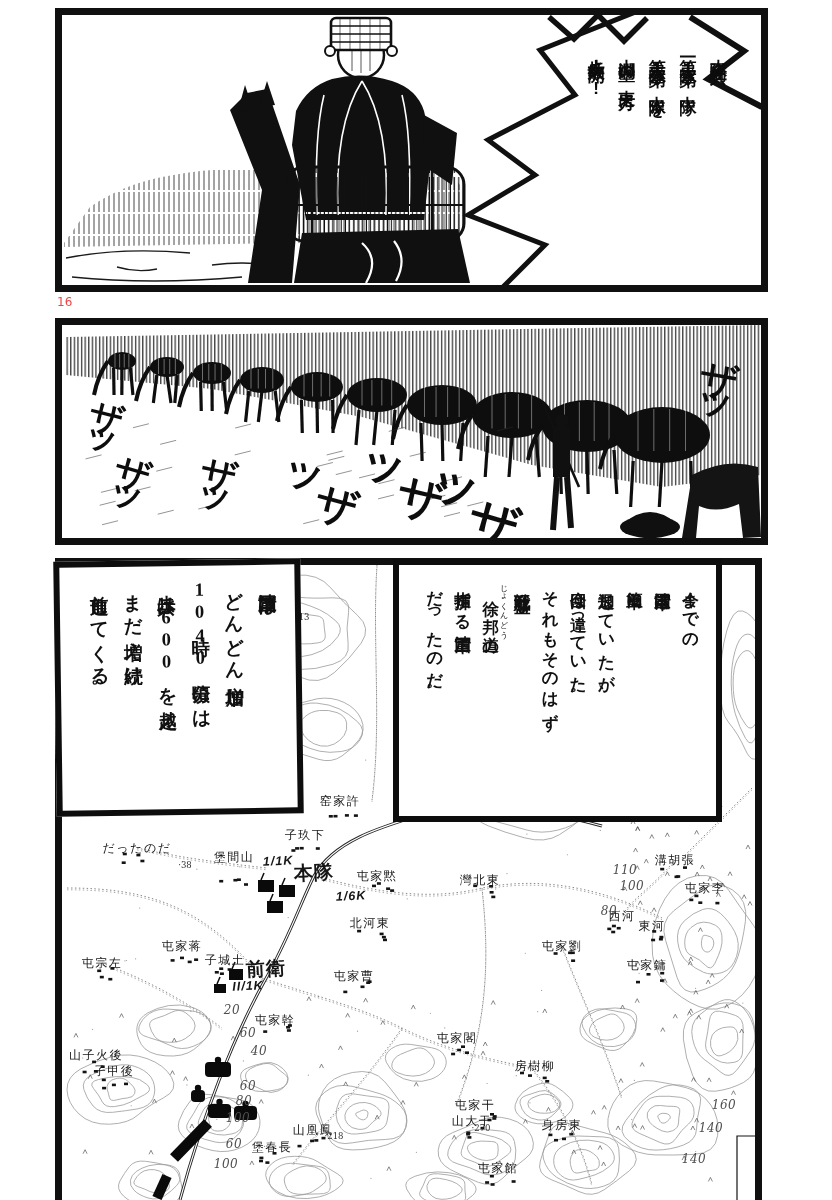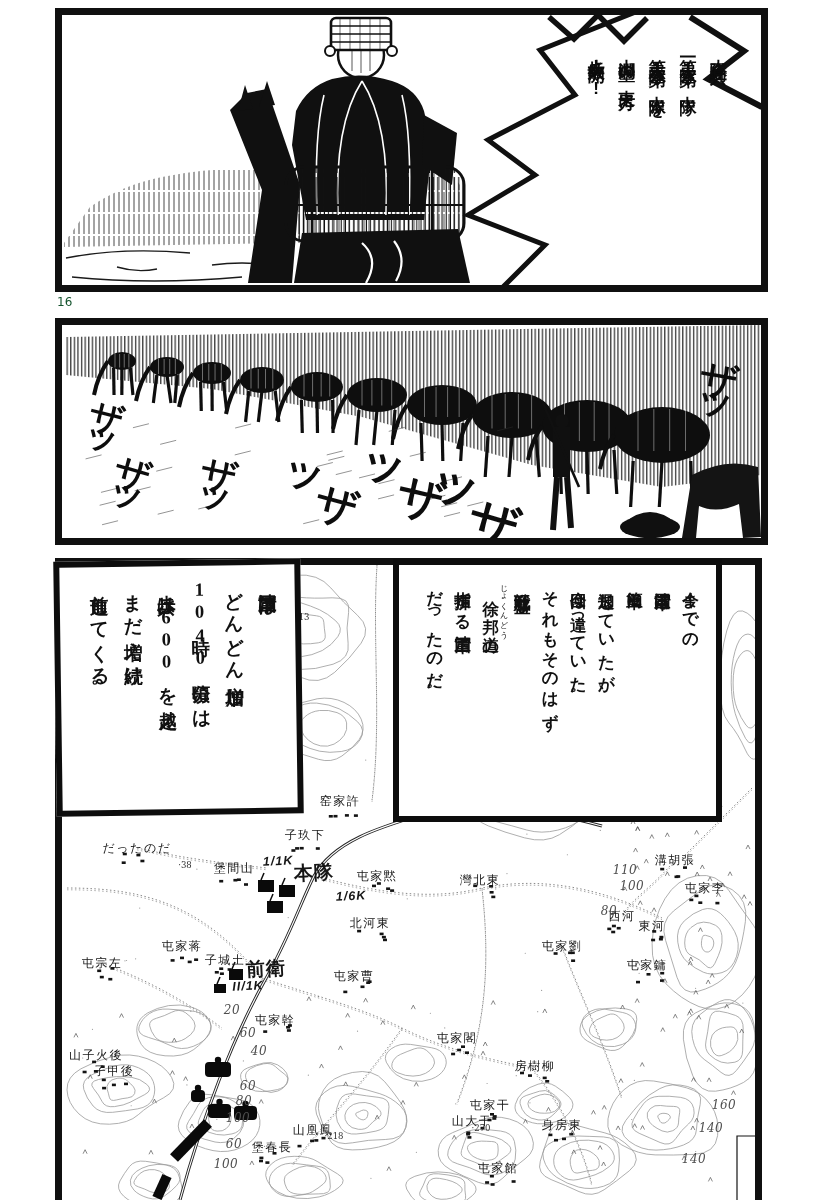--- a/index.html
+++ b/index.html
@@ -15,21 +15,21 @@
      font-family:"Liberation Sans",sans-serif;font-weight:800;font-size:17px;
      line-height:1.8;letter-spacing:3px;color:#0c0c0c;}
   .nbox{position:absolute;background:#fff;border:6px solid #0d0d0d;box-sizing:border-box;z-index:5;}
   #nbox-left{left:55px;top:560px;width:247px;height:255px;transform:rotate(-0.8deg);}
   #nbox-right{left:393px;top:559px;width:329px;height:263px;}
   .nbox .vtext{position:absolute;top:14px;right:12px;bottom:14px;left:12px;
      font-weight:700;color:#111;}
   #nbox-left .vtext{font-size:18.5px;line-height:1.82;letter-spacing:2px;}
   #nbox-right .vtext{font-size:16.5px;line-height:1.7;letter-spacing:1.5px;}
   ruby rt{font-size:8px;letter-spacing:0;font-weight:400;}
-  .pagenum{position:absolute;left:57px;top:295px;font-size:12px;font-family:"DejaVu Sans",sans-serif;color:#14532d;z-index:2;}
+  .pagenum{position:absolute;left:57px;top:295px;font-size:12px;font-family:"DejaVu Sans",sans-serif;color:#ef4444;z-index:2;}
   .sfx-layer{position:absolute;left:0;top:0;right:0;bottom:0;z-index:3;}
   .sfx{position:absolute;writing-mode:vertical-rl;text-orientation:upright;
      font-family:"Liberation Sans",sans-serif;font-weight:900;color:#0d0d0d;line-height:.95;}
   .map-labels{position:absolute;left:0;top:0;right:0;bottom:0;z-index:2;}
   .ml{position:absolute;white-space:nowrap;transform:translate(-50%,-50%);color:#161616;}
   .ml.place{font-size:12px;letter-spacing:1.5px;font-family:"Liberation Serif",serif;}
   .ml.hand{font-family:"Liberation Sans",sans-serif;font-weight:800;font-size:19px;letter-spacing:1px;transform:translate(-50%,-50%) rotate(-3deg);}
   .ml.hand.small{font-size:12.5px;font-style:italic;}
   .ml.contour{font-size:12px;font-style:italic;color:#4e4e4e;letter-spacing:.5px;font-family:"DejaVu Serif",serif;}
   .ml.elev{font-size:8.5px;color:#2e2e2e;font-family:"DejaVu Serif",serif;}
@@ -660,40 +660,40 @@
           <circle cx="157.5" cy="537" r="3.2" fill="#0a0a0a"></circle>
           <rect x="172" y="541" width="23" height="14" rx="4" fill="#0a0a0a"></rect>
           <circle cx="183.5" cy="539" r="3.2" fill="#0a0a0a"></circle>
         </g>
       <rect x="675" y="571" width="18" height="64" fill="#fff"></rect>
       <path d="M675,635 V571 H693" stroke="#141414" stroke-width="1.2" fill="none"></path>
     </svg>
     <div class="map-labels">
         <span class="ml place" style="left: 278px; top: 236px;">窑家許</span>
         <span class="ml place" style="left: 243px; top: 270px;">子玖下</span>
-        <span class="ml place" style="left: 172px; top: 303px; text-align: right;">堡間山</span>
+        <span class="ml place" style="left: 172px; top: 292px; text-align: right;">堡間山</span>
         <span class="ml place" style="left: 315px; top: 311px;">屯家黙</span>
         <span class="ml place" style="left: 308px; top: 358px;">北河東</span>
         <span class="ml place" style="left: 418px; top: 315px;">灣北東</span>
         <span class="ml place" style="left: 613px; top: 295px;">溝胡張</span>
         <span class="ml place" style="left: 643px; top: 323px;">屯家李</span>
         <span class="ml place" style="left: 560px; top: 351px;">西河</span>
         <span class="ml place" style="left: 590px; top: 361px;">東河</span>
         <span class="ml place" style="left: 585px; top: 400px;">屯家鏞</span>
         <span class="ml place" style="left: 500px; top: 381px;">屯家劉</span>
         <span class="ml place" style="left: 292px; top: 411px;">屯家曹</span>
         <span class="ml place" style="left: 120px; top: 381px;">屯家蒋</span>
         <span class="ml place" style="left: 40px; top: 398px;">屯宗左</span>
         <span class="ml place" style="left: 163px; top: 395px;">子城土</span>
         <span class="ml place" style="left: 213px; top: 455px;">屯家幹</span>
         <span class="ml place" style="left: 395px; top: 473px;">屯家閣</span>
         <span class="ml place" style="left: 34px; top: 490px;">山子火後</span>
         <span class="ml place" style="left: 52px; top: 506px;">子甲後</span>
         <span class="ml place" style="left: 473px; top: 501px;">房樹柳</span>
-        <span class="ml place" style="left: 428px; top: 540px;">屯家干</span>
+        <span class="ml place" style="left: 413px; top: 540px;">屯家干</span>
         <span class="ml place" style="left: 410px; top: 556px;">山大干</span>
         <span class="ml place" style="left: 500px; top: 560px;">身房東</span>
         <span class="ml place" style="left: 251px; top: 565px;">山凰鳳</span>
         <span class="ml place" style="left: 210px; top: 582px;">堡春長</span>
         <span class="ml place" style="left: 436px; top: 603px;">屯家館</span>
         <span class="ml place" style="left: 75px; top: 283px;">だったのだ</span>
         <span class="ml hand small" style="left: 216px; top: 296px;">1/1K</span>
         <span class="ml hand" style="left: 252px; top: 308px;">本隊</span>
         <span class="ml hand small" style="left: 289px; top: 331px;">1/6K</span>
         <span class="ml hand" style="left: 204px; top: 404px;">前衛</span>

